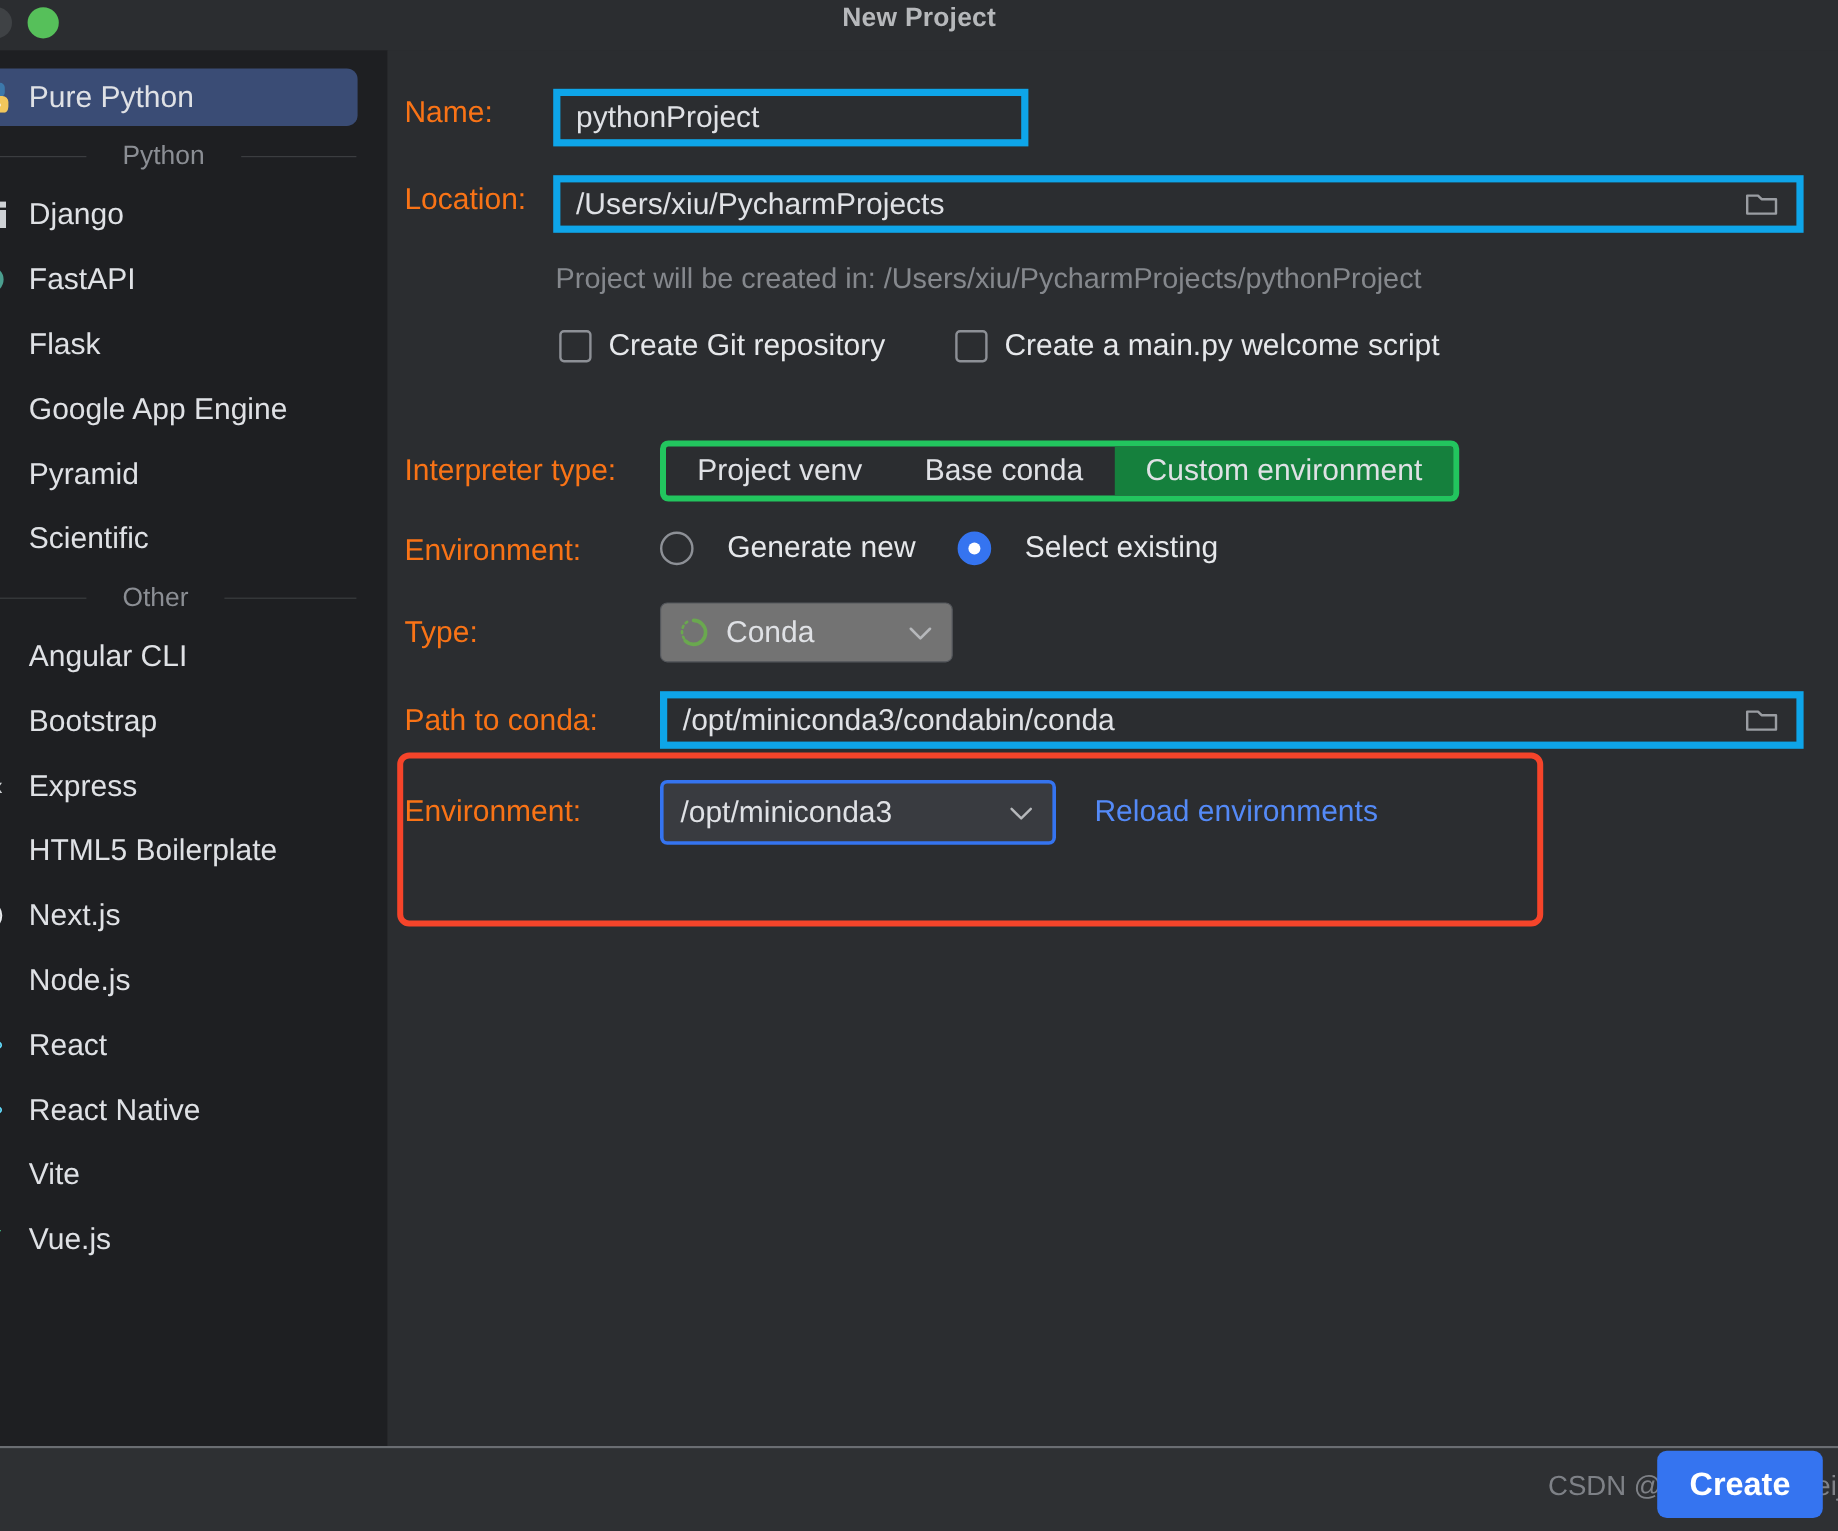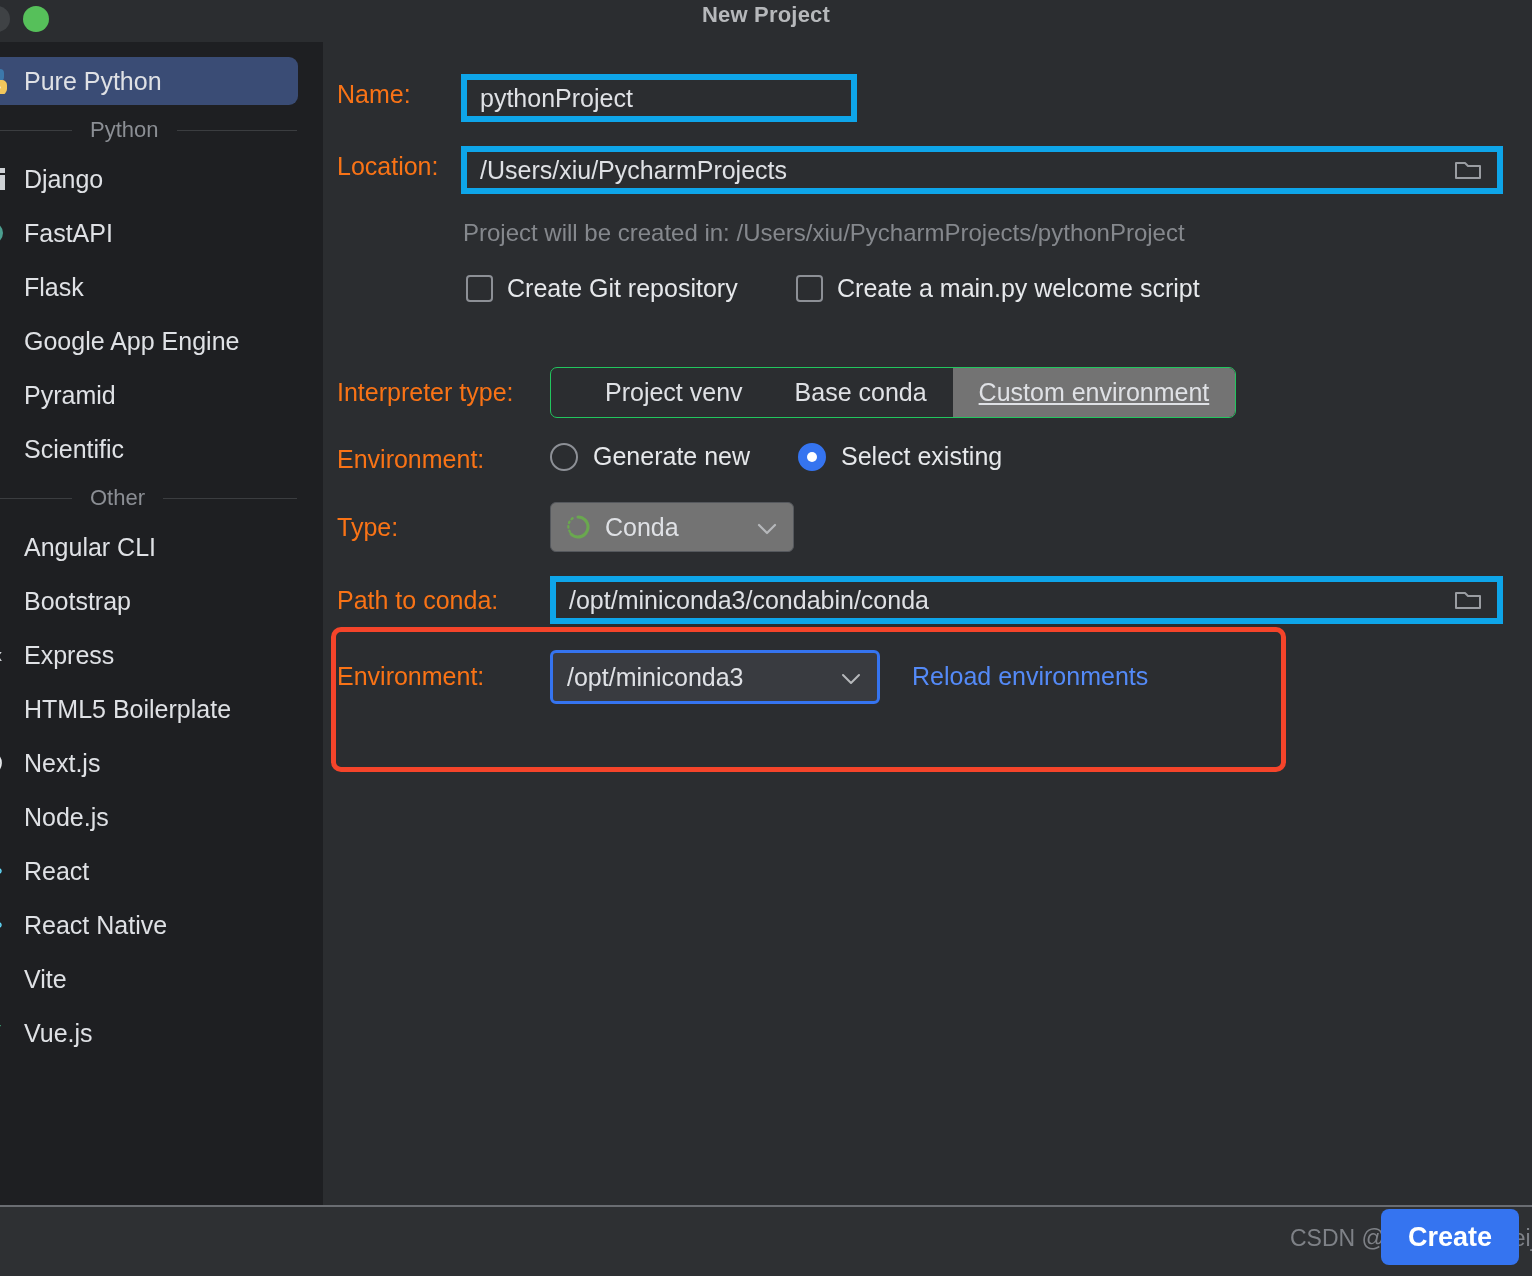--- a/index.html
+++ b/index.html
@@ -54,21 +54,21 @@
     width: 24px; height: 26px; margin-left: -10px; margin-right: 10px;
     flex: 0 0 24px;
     display: flex; align-items: center; justify-content: center;
     overflow: hidden;
   }
   .sb-label {
     position: relative; z-index: 2;
     font-size: 25px; color: #dfe1e5; white-space: nowrap;
   }
   .sb-sep {
-    height: 44px; display: flex; align-items: center; gap: 4px;
+    height: 44px; display: flex; align-items: center; gap: 16px;
     padding: 0 26px 0 0;
   }
   .sb-sep .line { flex: 1; height: 1px; background: #3b3d40; }
   .sb-sep .line.left { max-width: 72px; }
   .sb-sep .cap {
     font-size: 22px; color: #8b8e94; padding: 0 14px; white-space: nowrap;
   }
 
   
   .content {
@@ -110,31 +110,31 @@
   .cbox {
     width: 27px; height: 27px; border: 2px solid #8d9096;
     border-radius: 4px; background: #2b2d30;
   }
   .cbox-lbl { font-size: 25px; color: #e6e8eb; white-space: nowrap; }
 
   
   .segmented {
     position: absolute;
     display: flex; align-items: stretch;
-    border: 1px solid #22c55e; border-radius: 7px;
-    background: #2b2d30; height: 51px; overflow: hidden; padding-left: 28px;
+    border: 5px solid #22c55e; border-radius: 7px;
+    background: #2b2d30; height: 51px; overflow: hidden;
   }
   .seg {
     display: flex; align-items: center; justify-content: center;
     padding: 0 26px; font-size: 25px; color: #dfe1e5; white-space: nowrap;
   }
-  .seg.active { background: #737373; text-decoration: underline; }
-
-  
-  .radio-row { position: absolute; display: flex; align-items: center; gap: 15px; }
+  .seg.active { background: #15803d; }
+
+  
+  .radio-row { position: absolute; display: flex; align-items: center; gap: 28px; }
   .radio {
     width: 28px; height: 28px; border-radius: 50%;
     border: 2px solid #8d9096; background: #2b2d30;
     display: flex; align-items: center; justify-content: center;
   }
   .radio.on { background: #3574f0; border-color: #3574f0; }
   .radio.on .dot { width: 10px; height: 10px; border-radius: 50%; background: #ffffff; }
   .radio-lbl { font-size: 25px; color: #e6e8eb; white-space: nowrap; }
 
   

